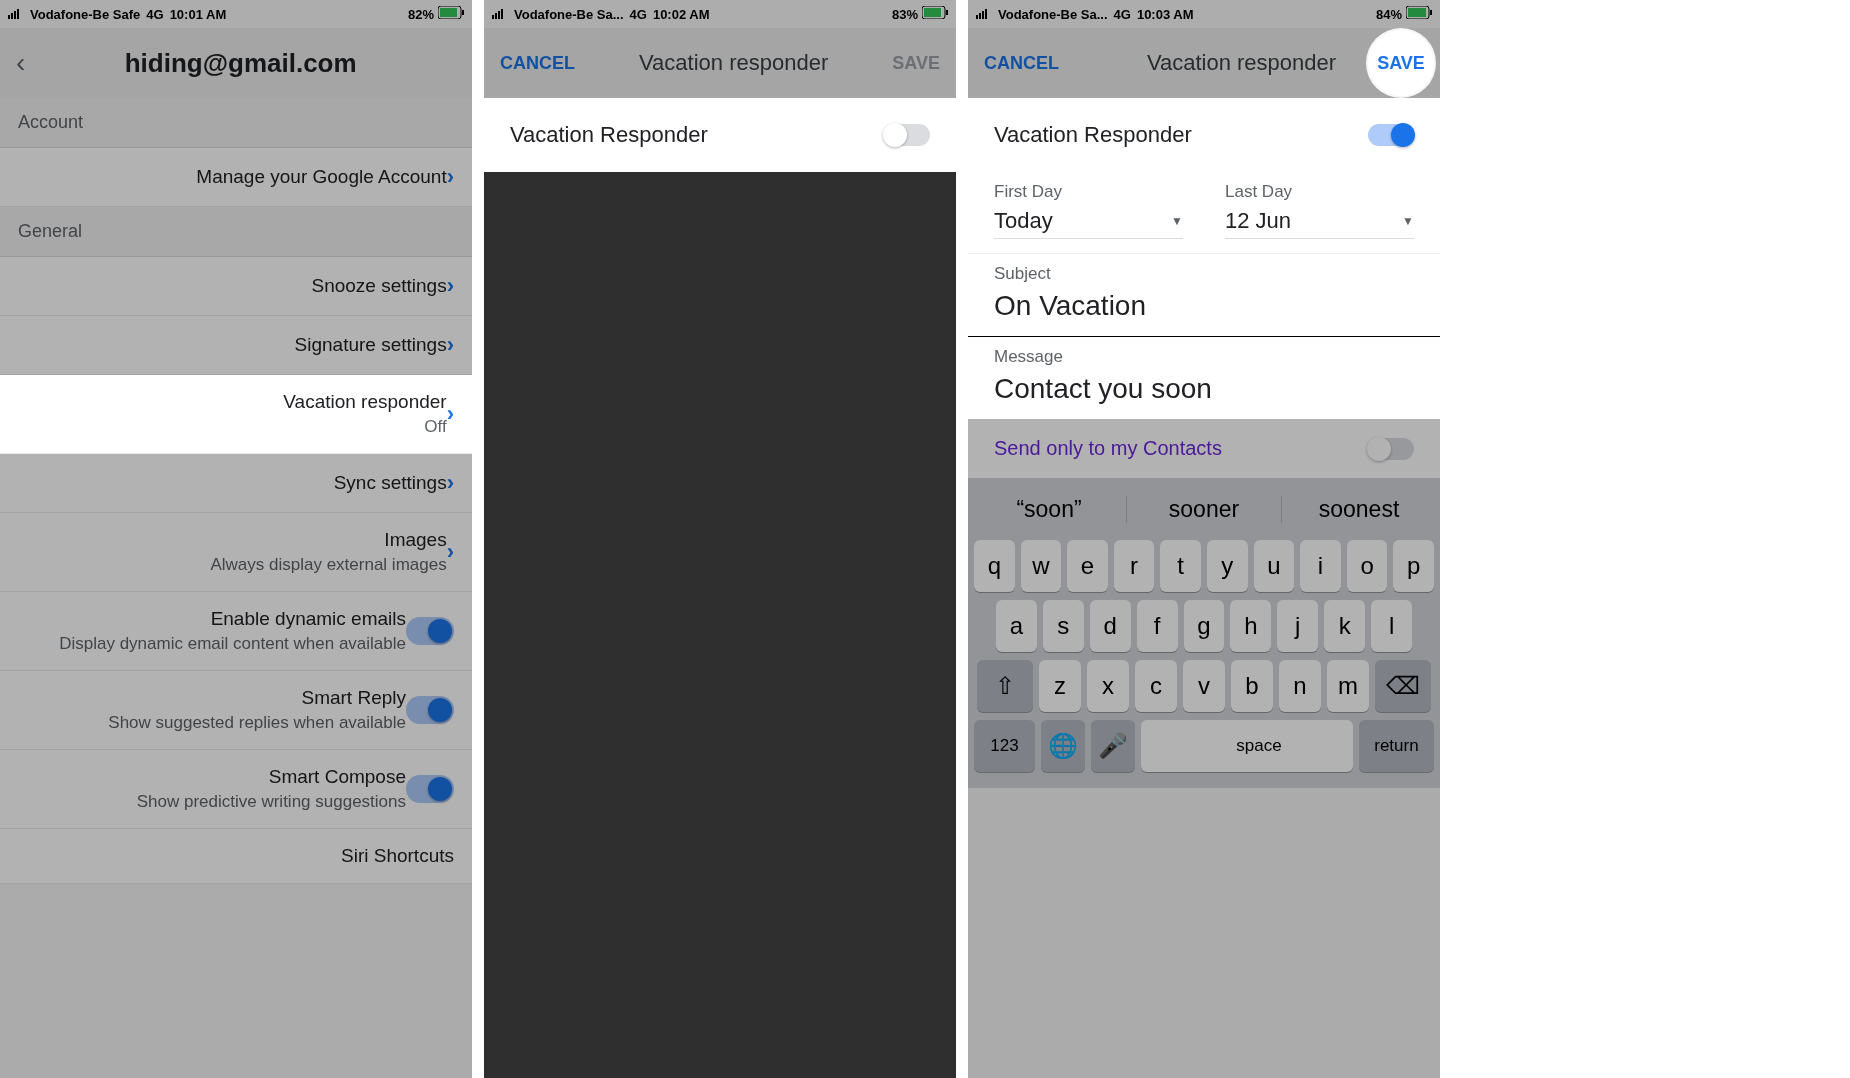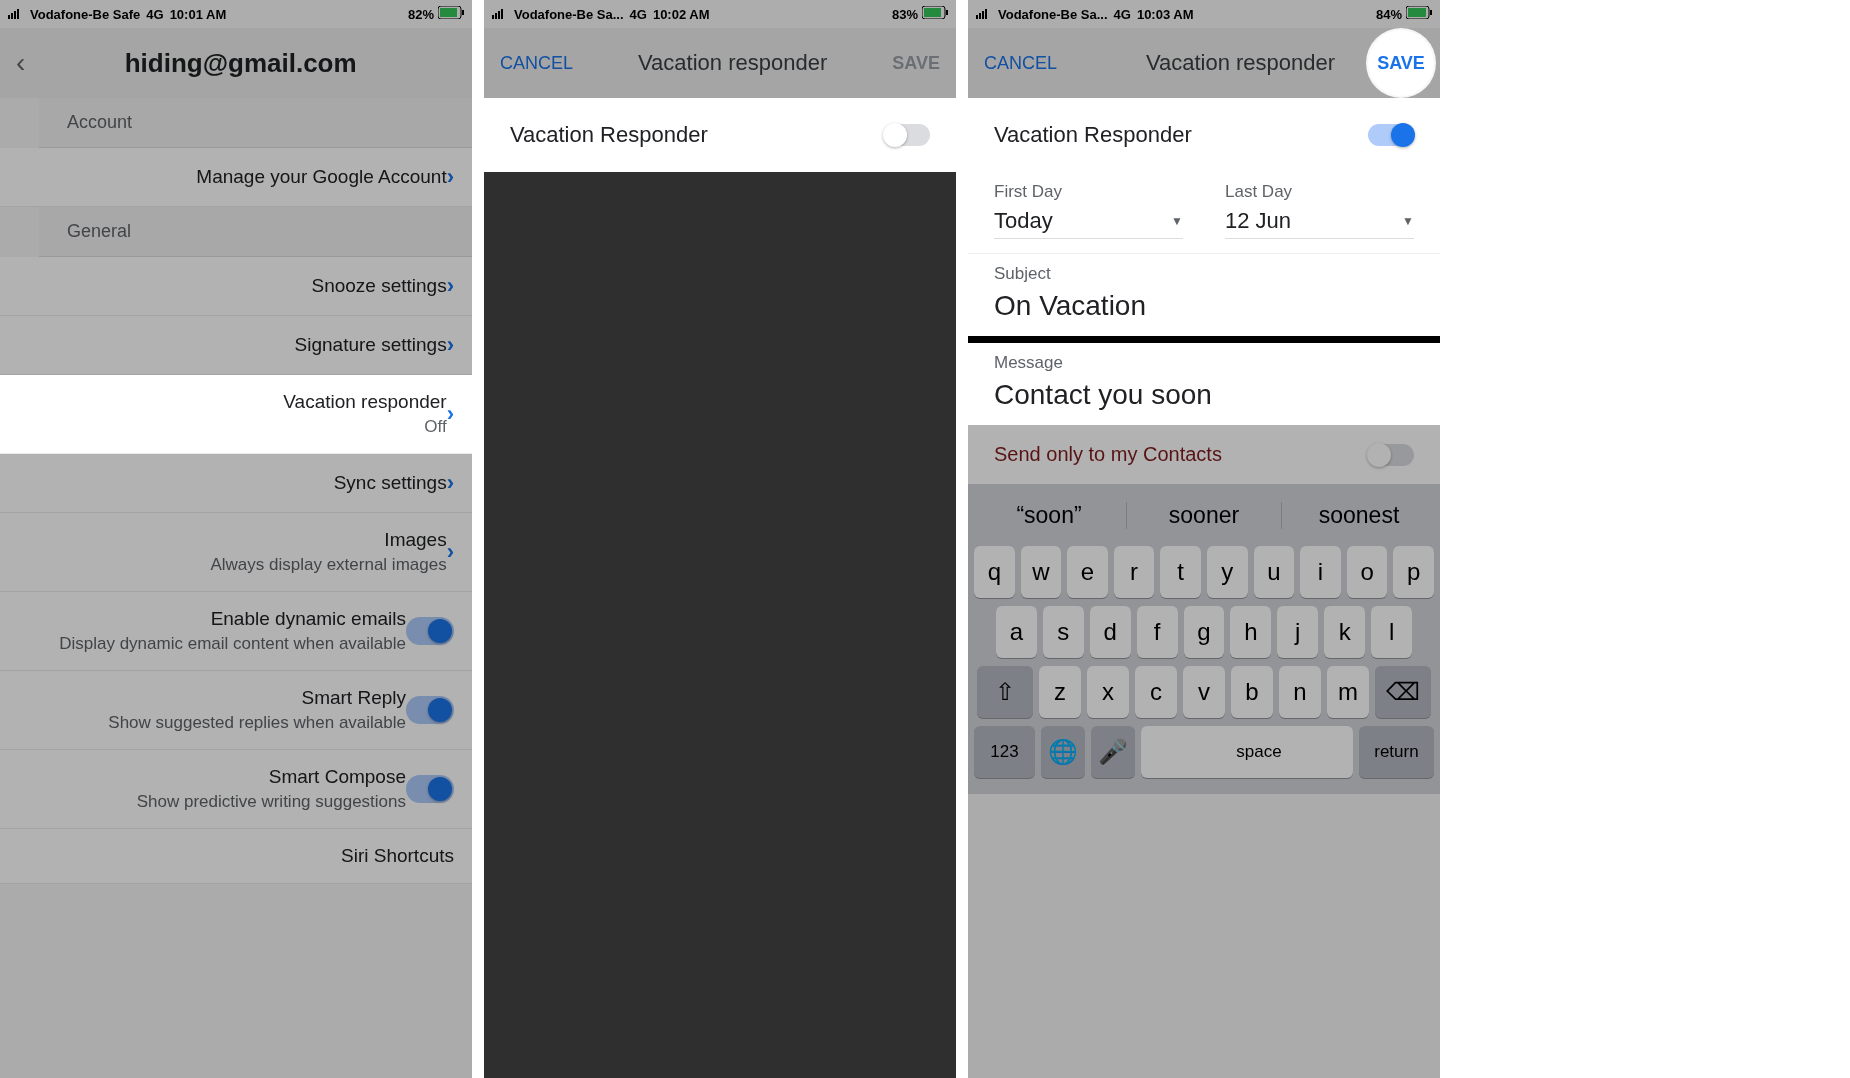--- a/index.html
+++ b/index.html
@@ -52,21 +52,21 @@
     position: relative;
   }
   .nav-back { font-size: 28px; color: #5f6368; }
   .nav-title {
     flex: 1;
     text-align: center;
     font-size: 26px;
     font-weight: 700;
     color: #202124;
   }
-  .nav-cancel { font-size: 18px; font-weight: 400; color: #1a73e8; }
+  .nav-cancel { font-size: 18px; font-weight: 700; color: #1a73e8; }
   .nav-title-sm {
     flex: 1;
     text-align: center;
     font-size: 22px;
     color: #3c4043;
   }
   .nav-save { font-size: 18px; font-weight: 600; color: #9aa0a6; }
   .nav-save.active { color: #1a73e8; }
   .save-circle {
     position: absolute;
@@ -74,26 +74,25 @@
     transform: translateY(-50%);
     width: 66px; height: 66px;
     border-radius: 50%;
     background: #fff;
     z-index: 5;
     box-shadow: 0 0 0 2px rgba(255,255,255,0.9);
     display:flex; align-items:center; justify-content:center;
   }
   
   .section-header {
-    padding: 14px 28px;
+    padding: 14px 18px;
     font-size: 18px;
     color: #5f6368;
     background: #f1f1f1;
     border-bottom: 1px solid #dadce0;
-    margin-left: 39px;
   }
   .row {
     background: #fff;
     padding: 16px 18px;
     border-bottom: 1px solid #e8eaed;
     display: flex;
     align-items: center;
     position: relative;
   }
   .row .label {
@@ -157,21 +156,21 @@
   .responder-row {
     display: flex; align-items: center;
     padding: 24px 26px;
     font-size: 22px;
     background: #fff;
   }
   .responder-row .toggle-sm { margin-left:auto; }
   .field-block {
     padding: 10px 26px 14px;
     background: #fff;
-    border-bottom: 7px solid #000000;
+    border-bottom: 1px solid #000000;
   }
   .field-label { font-size: 17px; color: #5f6368; margin-bottom: 6px; }
   .field-value { font-size: 28px; color: #202124; }
   .date-row {
     display: flex;
     background: #fff;
     padding: 10px 26px 14px;
     gap: 42px;
     border-bottom: 1px solid #eee;
   }
@@ -180,21 +179,21 @@
     display: flex; align-items: center;
     font-size: 22px;
     border-bottom: 1px solid #dadce0;
     padding-bottom: 4px;
   }
   .date-col .sel .caret { margin-left:auto; font-size:12px; color:#5f6368; }
   .contacts-row {
     display: flex; align-items: center;
     padding: 18px 26px;
     font-size: 20px;
-    color: #7f1d1d;
+    color: #6d28d9;
     background: #fff;
   }
   .contacts-row .toggle-sm { margin-left:auto; }
   
   .keyboard {
     background: #d1d4da;
     padding: 8px 4px;
   }
   .suggest-bar {
     display: flex;

